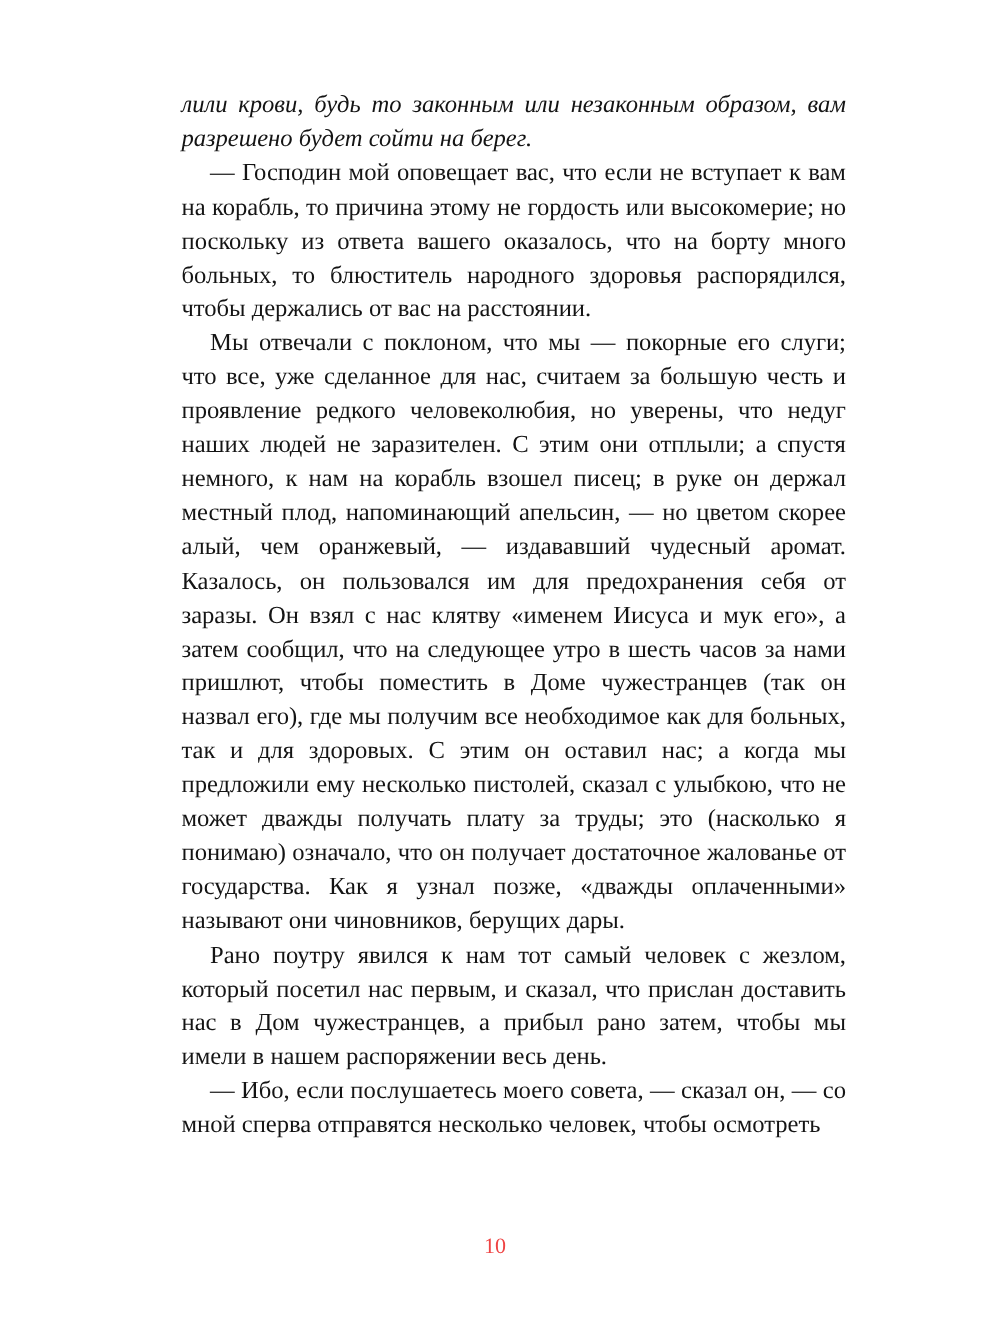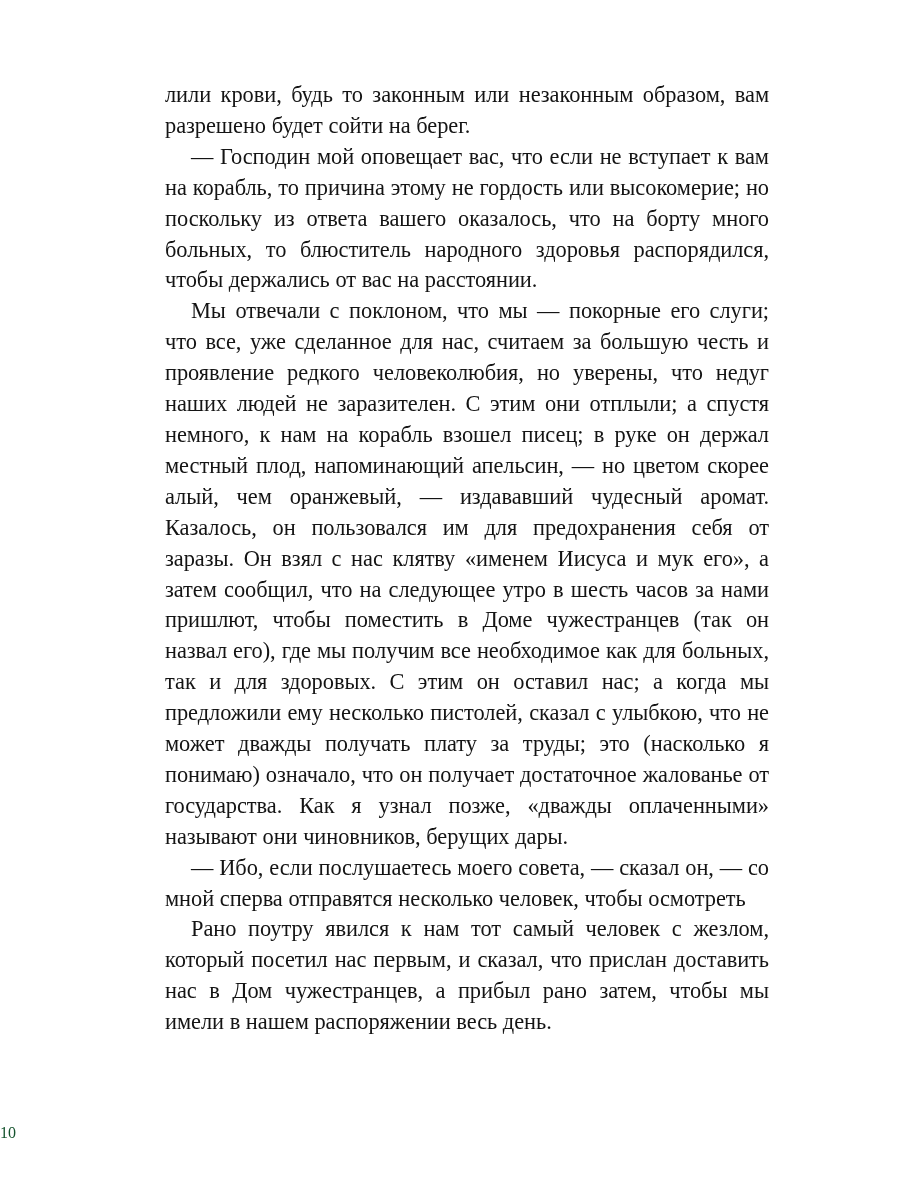--- a/index.html
+++ b/index.html
@@ -43,48 +43,50 @@
     color: #141414;
     hyphens: none;
   }
 
   .para.indent {
     text-indent: 26px;
   }
 
   .para.cont {
     text-indent: 0;
+    font-style: italic;
   }
 
   .page-number {
     position: absolute;
     left: 0;
     right: 0;
     top: 1120px;
-    font-size: 16px;
+    text-align: center;
+    font-size: 20px;
     line-height: 26px;
-    color: #14532d;
+    color: #ef4444;
     font-family: "Liberation Serif", "DejaVu Serif", serif;
   }
 </style>
 </head>
 <body>
 
 <div class="page">
 
   <div class="text-column">
 
     <p class="para cont">лили крови, будь то законным или незаконным образом, вам разрешено будет сойти на берег.</p>
 
 
     <p class="para indent">— Господин мой оповещает вас, что если не вступает к вам на корабль, то причина этому не гордость или высокомерие; но поскольку из ответа вашего оказалось, что на борту много больных, то блюститель народного здоровья распорядился, чтобы держались от вас на расстоянии.</p>
 
     <p class="para indent">Мы отвечали с поклоном, что мы — покорные его слуги; что все, уже сделанное для нас, считаем за большую честь и проявление редкого человеколюбия, но уверены, что недуг наших людей не заразителен. С этим они отплыли; а спустя немного, к нам на корабль взошел писец; в руке он держал местный плод, напоминающий апельсин, — но цветом скорее алый, чем оранжевый, — издававший чудесный аромат. Казалось, он пользовался им для предохранения себя от заразы. Он взял с нас клятву «именем Иисуса и мук его», а затем сообщил, что на следующее утро в шесть часов за нами пришлют, чтобы поместить в Доме чужестранцев (так он назвал его), где мы получим все необходимое как для больных, так и для здоровых. С этим он оставил нас; а когда мы предложили ему несколько пистолей, сказал с улыбкою, что не может дважды получать плату за труды; это (насколько я понимаю) означало, что он получает достаточное жалованье от государства. Как я узнал позже, «дважды оплаченными» называют они чиновников, берущих дары.</p>
 
+    <p class="para indent">Рано поутру явился к нам тот самый человек с жезлом, который посетил нас первым, и сказал, что прислан доставить нас в Дом чужестранцев, а прибыл рано затем, чтобы мы имели в нашем распоряжении весь день.</p>
+
     <p class="para indent">— Ибо, если послушаетесь моего совета, — сказал он, — со мной сперва отправятся несколько человек, чтобы осмотреть</p>
-
-    <p class="para indent">Рано поутру явился к нам тот самый человек с жезлом, который посетил нас первым, и сказал, что прислан доставить нас в Дом чужестранцев, а прибыл рано затем, чтобы мы имели в нашем распоряжении весь день.</p>
 
   </div>
 
   <div class="page-number">10</div>
 
 </div>
 
 </body></html>

